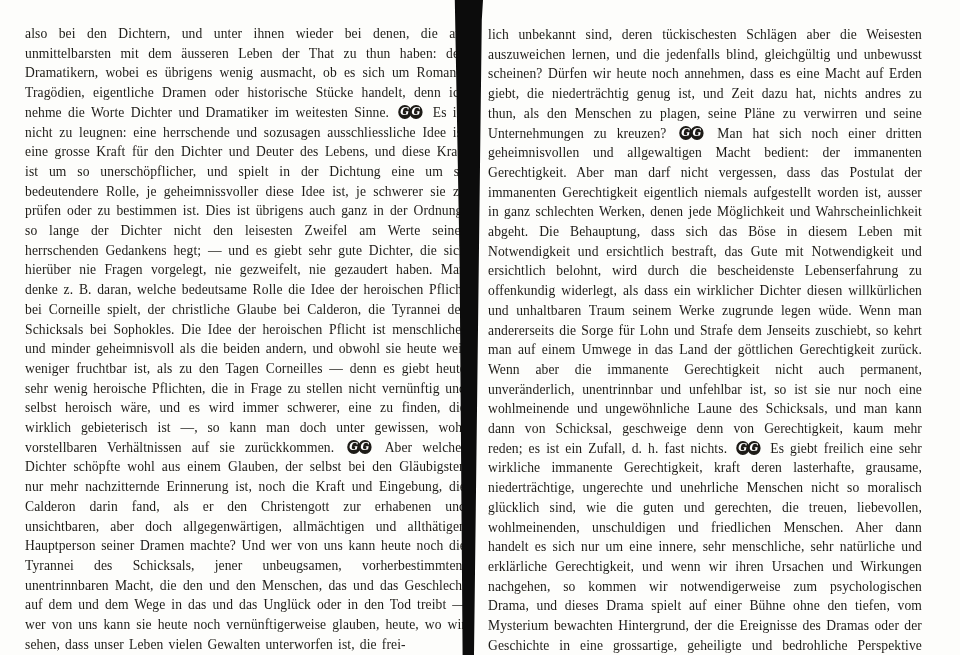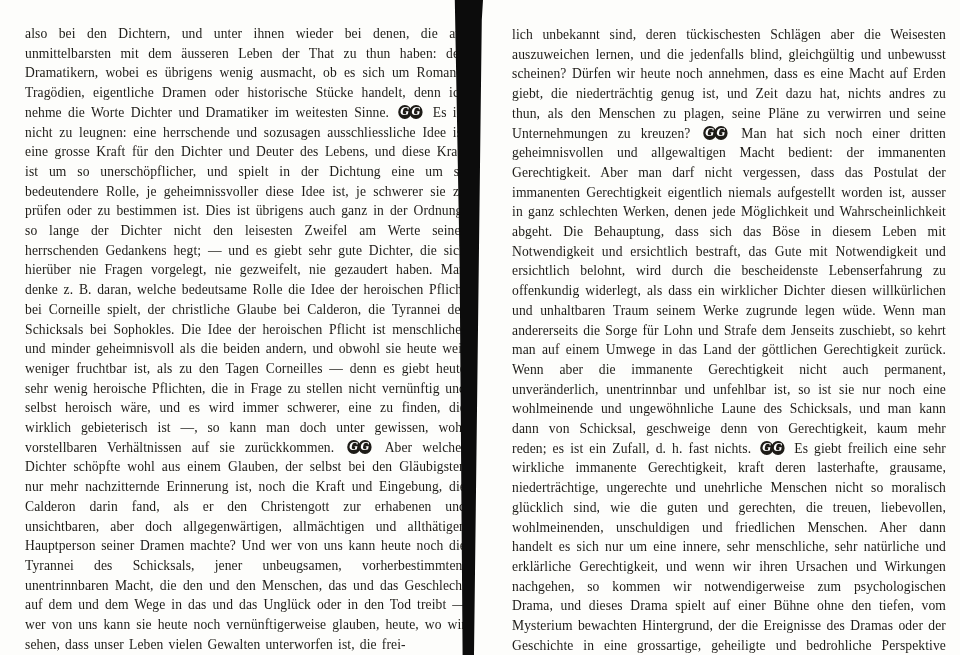--- a/index.html
+++ b/index.html
@@ -20,21 +20,21 @@
   .page-text{
     text-align:justify;
     font-size:13.6px;
     line-height:19.7px;
     word-spacing:1.6px;
     letter-spacing:0.1px;
     color:var(--ink);
   }
   .page-left{left:25px;width:441px;}
   .page-left .page-text{padding-top:24px;}
-  .page-right{left:512px;width:434px;}
+  .page-right{left:488px;width:434px;}
   .page-right .page-text{padding-top:25px;}
   .binding{
     position:absolute;
     top:0;
     left:453px;
     width:30px;
     height:655px;
     background:var(--binding);
     clip-path:polygon(6% 0, 100% 0, 96% 3%, 70% 100%, 32% 100%, 22% 40%);
     filter:blur(0.4px);

